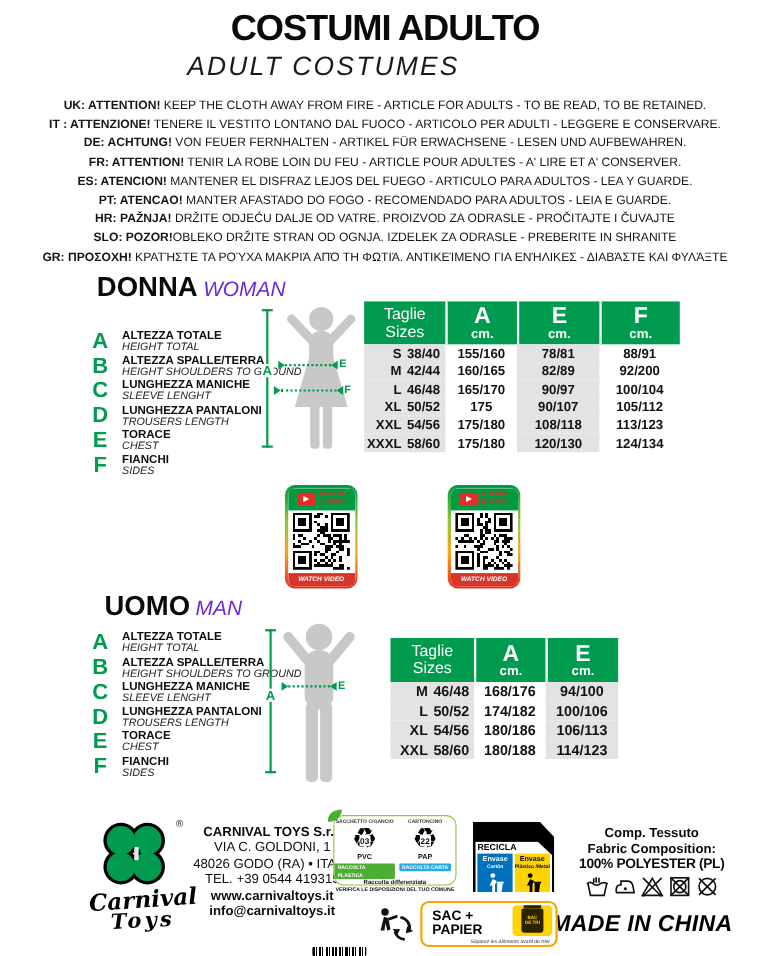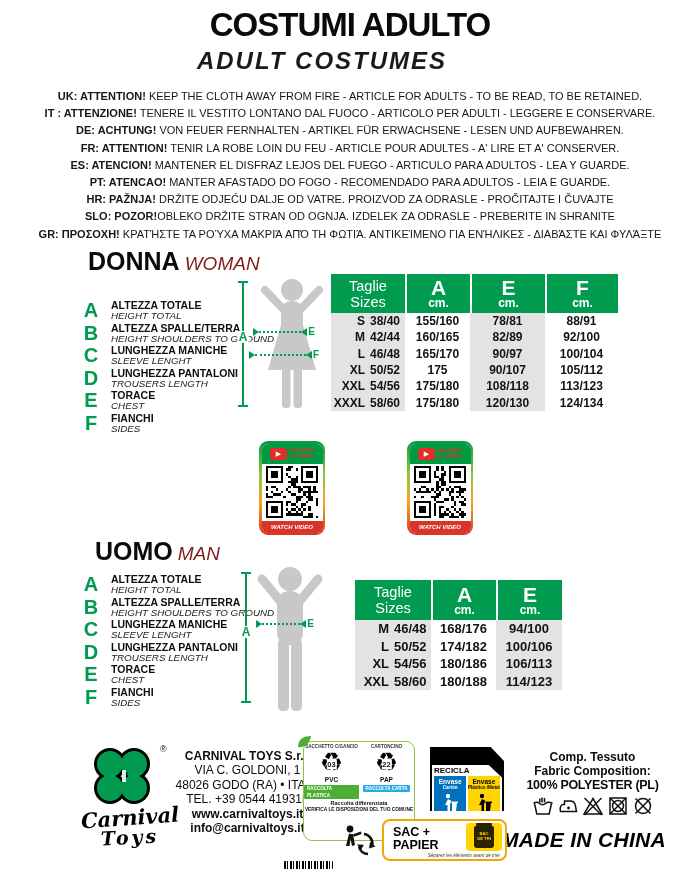--- a/index.html
+++ b/index.html
@@ -3,31 +3,31 @@
 <meta charset="utf-8">
 <style>
   html,body{margin:0;padding:0;background:#fff;}
   .page{position:relative;width:700px;height:869px;background:#fff;overflow:hidden;
         font-family:"Liberation Sans",sans-serif;color:#111;}
 
   
   .title{position:absolute;top:6px;left:0;width:700px;text-align:center;
          font-size:33px;font-weight:800;letter-spacing:-1px;color:#0a0a0a;}
   .subtitle{position:absolute;top:47px;left:0;width:588px;text-align:center;
-         font-size:24px;font-style:italic;font-weight:700;letter-spacing:2px;color:#1a1a1a;padding-left:28px;}
+         font-size:24px;font-style:italic;font-weight:400;letter-spacing:2px;color:#1a1a1a;}
 
   
   .warnings{position:absolute;top:88px;left:20px;width:660px;text-align:center;}
   .warn{font-size:11px;line-height:17.2px;white-space:nowrap;color:#161616;}
   .warn b{font-weight:800;}
 
   
   .sec-head{position:absolute;}
   .h-it{font-size:25px;font-weight:800;color:#0a0a0a;}
-  .h-en{font-size:19px;font-style:italic;font-weight:400;color:#7f1d1d;margin-left:5px;}
+  .h-en{font-size:19px;font-style:italic;font-weight:400;color:#6d28d9;margin-left:5px;}
 
   
   .meas-list{position:absolute;width:235px;}
   .m-item{display:flex;align-items:flex-start;height:22.6px;}
   .m-letter{width:26px;text-align:center;font-size:20px;line-height:20px;font-weight:800;color:#009B4E;flex:none;}
   .m-text{margin-left:7px;}
   .m-it{font-size:10.5px;line-height:11px;font-weight:800;color:#0d0d0d;}
   .m-en{font-size:9.8px;line-height:10.5px;font-style:italic;color:#222;}
 
   
@@ -83,21 +83,21 @@
   .clover{position:absolute;left:84px;top:744px;}
   .reg{position:absolute;left:160px;top:744px;font-size:9px;}
   .logo-script{position:absolute;left:70px;top:808px;width:120px;text-align:center;
                font-family:"DejaVu Serif",serif;font-weight:800;font-style:italic;color:#000;}
   .logo-script .l1{font-size:21px;line-height:20px;transform:rotate(-4deg);display:block;}
   .logo-script .l2{font-size:19px;line-height:19px;letter-spacing:3px;transform:rotate(-3deg);display:block;}
   .address{position:absolute;left:175px;top:749px;width:145px;text-align:center;
            font-size:12px;line-height:14.4px;color:#0d0d0d;}
   .address .bold{font-weight:800;}
 
-  .recycle-panel{position:absolute;left:303px;top:741px;width:112px;height:100px;
+  .recycle-panel{position:absolute;left:303px;top:741px;width:112px;height:64px;
                  border:1.5px solid #8CC63F;border-radius:9px;background:#fff;box-sizing:border-box;
                  display:flex;flex-direction:column;align-items:center;}
   .leaf{position:absolute;left:-8px;top:-7px;}
   .rp-row{display:flex;width:100%;justify-content:space-around;}
   .rp-col{display:flex;flex-direction:column;align-items:center;width:50%;}
   .rp-title{font-size:4.6px;font-weight:700;text-align:center;line-height:5px;margin-top:2px;color:#333;}
   .tri{position:relative;width:30px;height:27px;text-align:center;}
   .tri .glyph{font-size:26px;line-height:27px;color:#000;}
   .tri .num{position:absolute;top:11px;left:50%;transform:translateX(-50%);
             background:#fff;font-size:7.5px;font-weight:800;padding:0 1px;}
@@ -264,21 +264,21 @@
     <div class="td">155/160</div>
     <div class="td c-gray">78/81</div>
     <div class="td">88/91</div>
 
     <div class="td td-size c-gray">
         <b>M</b>
         <span>42/44</span>
       </div>
     <div class="td">160/165</div>
     <div class="td c-gray">82/89</div>
-    <div class="td">92/100</div>
+    <div class="td">92/200</div>
 
     <div class="td td-size c-gray">
         <b>L</b>
         <span>46/48</span>
       </div>
     <div class="td">165/170</div>
     <div class="td c-gray">90/97</div>
     <div class="td">100/104</div>
 
     <div class="td td-size c-gray">

